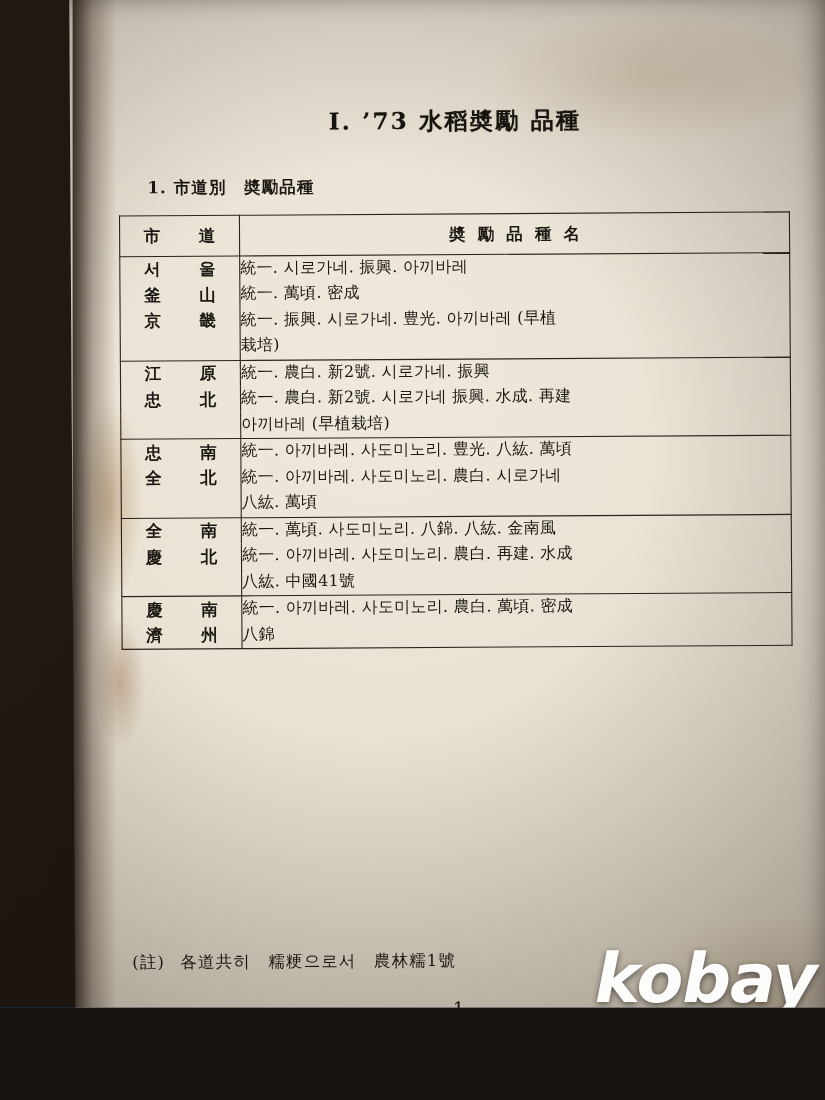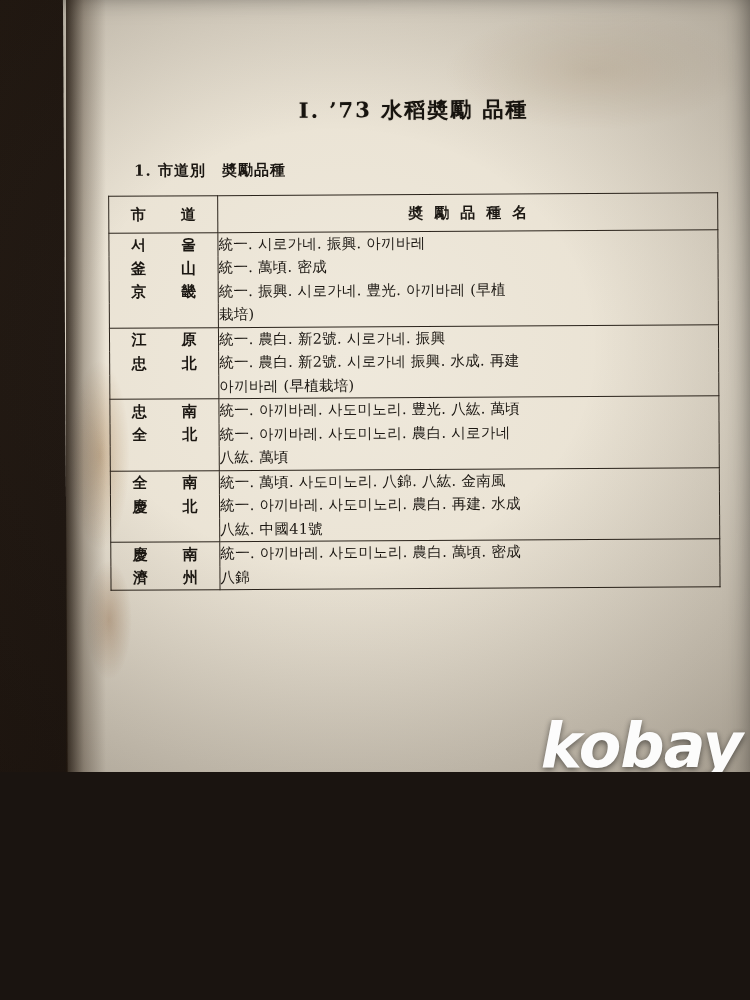--- a/index.html
+++ b/index.html
@@ -9,21 +9,21 @@
   body {
     width: 750px;
     height: 1000px;
     overflow: hidden;
     font-family: "DejaVu Sans", sans-serif;
     background: #1a1410;
   }
   .photo {
     position: relative;
     width: 750px;
-    height: 772px;
+    height: 916px;
     background: #0c4a6e;
     overflow: hidden;
     text-decoration: underline;
   }
   
   .desk {
     position: absolute;
     inset: 0;
     background:
       linear-gradient(100deg, #241b14 0%, #1b1410 40%, #120e0b 100%);

